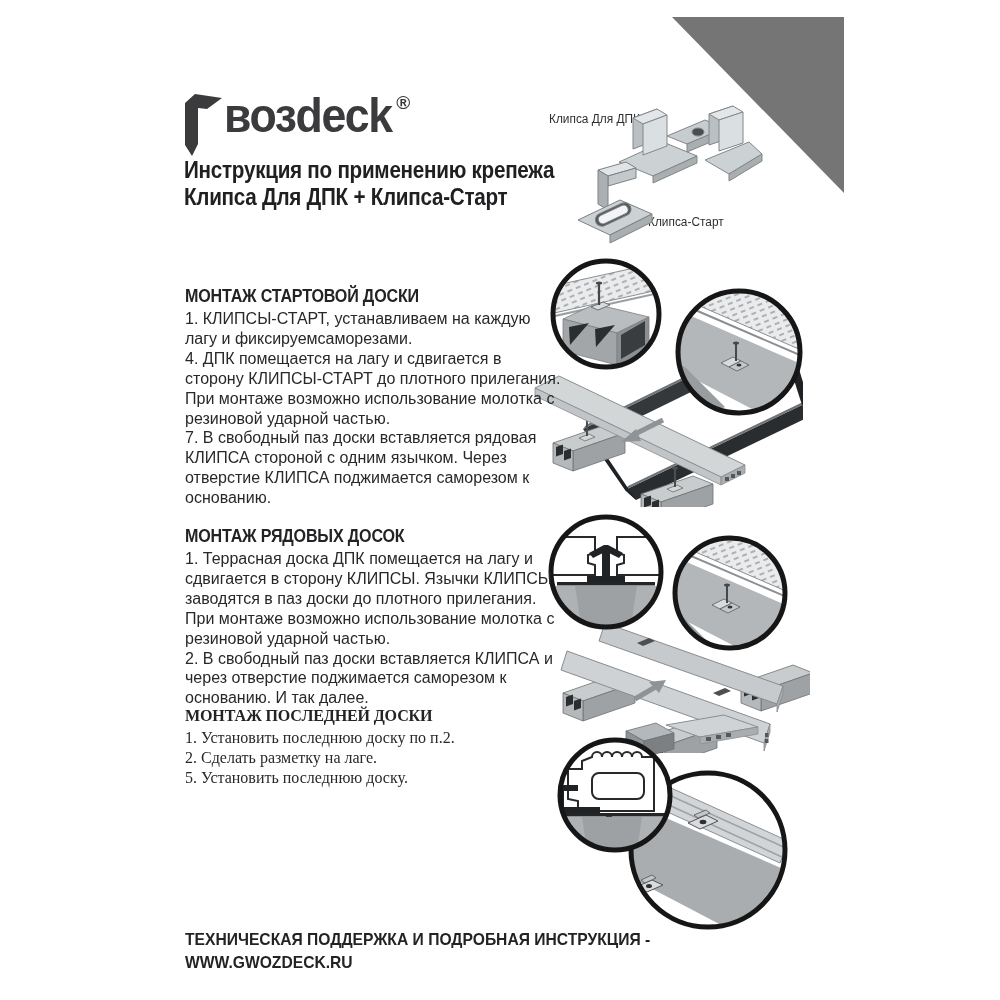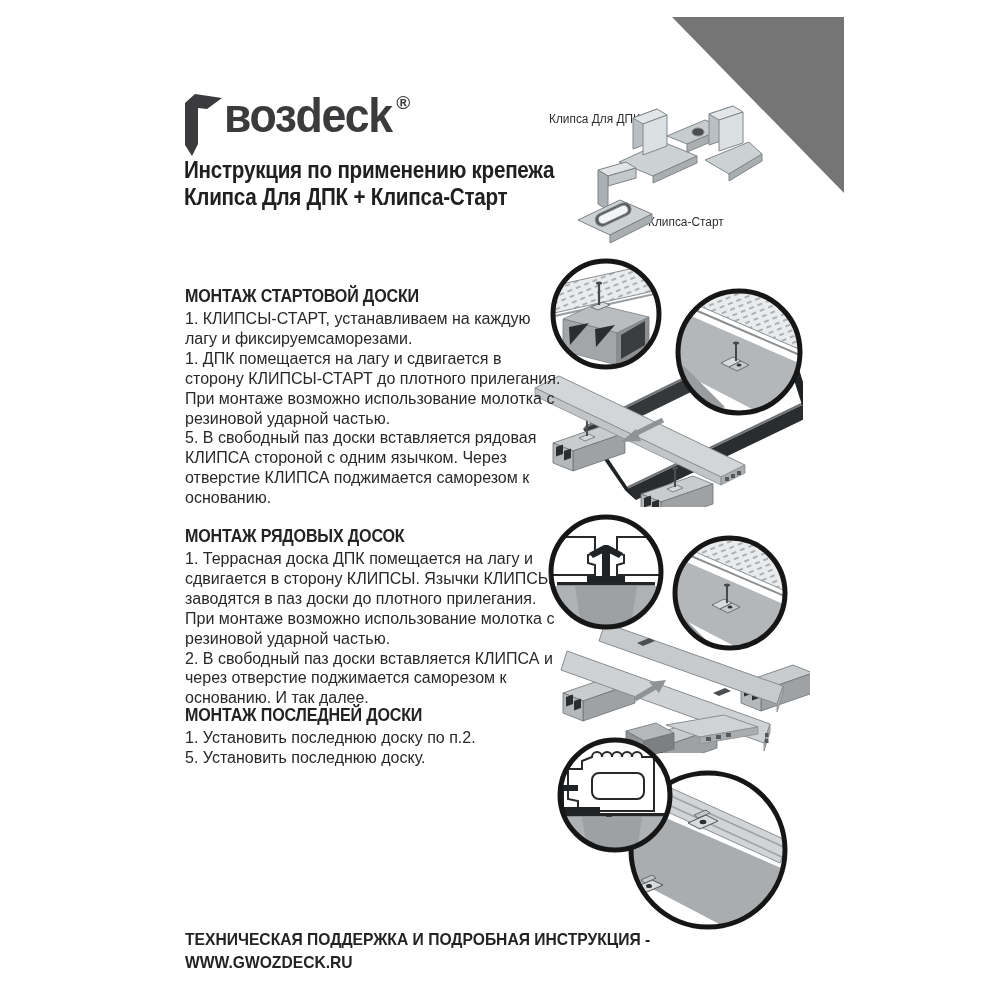--- a/index.html
+++ b/index.html
@@ -16,21 +16,21 @@
   .logo-text{font-size:48px;font-weight:bold;line-height:1;letter-spacing:-1.5px;
     transform:scaleX(.93);transform-origin:left top;}
   .logo-reg{font-size:19px;font-weight:bold;margin-top:0;margin-left:-8px;}
   .title{position:absolute;left:184px;top:156px;font-size:24px;font-weight:bold;line-height:27px;
     color:#202022;letter-spacing:-.3px;transform:scaleX(.86);transform-origin:left top;white-space:nowrap;}
   .plabel{position:absolute;font-size:12.5px;color:#2e2e30;white-space:nowrap;
     transform:scaleX(.95);transform-origin:left top;}
   .plabel-dpk{left:549px;top:112px;}
   .plabel-start{left:648px;top:215px;}
   .sec{position:absolute;left:185px;width:378px;}
-  .sec1{top:286px;} .sec2{top:526px;} .sec3{top:705px;}
+  .sec1{top:286px;} .sec2{top:526px;} .sec3{top:705px;font-family:Liberation Serif, serif;}
   .sec h2{margin:0 0 3px 0;font-size:17.5px;line-height:20px;font-weight:bold;color:#232325;
     letter-spacing:-.2px;transform:scaleX(.92);transform-origin:left top;white-space:nowrap;}
   .sec p{margin:0;font-size:16px;line-height:19.9px;color:var(--text);}
   .footer{position:absolute;left:185px;top:928px;font-size:17px;font-weight:bold;line-height:23px;
     color:#232325;transform:scaleX(.92);transform-origin:left top;white-space:nowrap;}
   .art{position:absolute;}
   #photo-dpk{left:613px;top:86px;}
   #photo-start{left:570px;top:158px;}
   #illus1{left:533px;top:257px;}
   #illus2{left:545px;top:503px;}
@@ -298,33 +298,34 @@
         <polygon points="2,106 128,106 114,150 14,150" fill="#aeb2b5"></polygon>
         <polygon points="34,106 94,106 88,146 40,146" fill="#9da1a4"></polygon>
       </g>
       <circle cx="67" cy="84" r="55" fill="none" stroke="#161616" stroke-width="5"></circle>
     </g>
   </svg>
 
   <section class="sec sec1">
     <h2>МОНТАЖ СТАРТОВОЙ ДОСКИ</h2>
     <p>1. КЛИПСЫ-СТАРТ, устанавливаем на каждую лагу и фиксируемсаморезами.</p>
-    <p>1. ДПК помещается на лагу и сдвигается в сторону КЛИПСЫ-СТАРТ до плотного прилегания. При монтаже возможно использование молотка с резиновой ударной частью.</p>
-    <p>5. В свободный паз доски вставляется рядовая КЛИПСА стороной с одним язычком. Через отверстие КЛИПСА поджимается саморезом к основанию.</p>
+    <p>4. ДПК помещается на лагу и сдвигается в сторону КЛИПСЫ-СТАРТ до плотного прилегания. При монтаже возможно использование молотка с резиновой ударной частью.</p>
+    <p>7. В свободный паз доски вставляется рядовая КЛИПСА стороной с одним язычком. Через отверстие КЛИПСА поджимается саморезом к основанию.</p>
   </section>
 
   <section class="sec sec2">
     <h2>МОНТАЖ РЯДОВЫХ ДОСОК</h2>
     <p>1. Террасная доска ДПК помещается на лагу и сдвигается в сторону КЛИПСЫ. Язычки КЛИПСЫ заводятся в паз доски до плотного прилегания. При монтаже возможно использование молотка с резиновой ударной частью.</p>
     <p>2. В свободный паз доски вставляется КЛИПСА и через отверстие поджимается саморезом к основанию. И так далее.</p>
   </section>
 
   <section class="sec sec3">
     <h2>МОНТАЖ ПОСЛЕДНЕЙ ДОСКИ</h2>
     <p>1. Установить последнюю доску по п.2.</p>
+    <p>2. Сделать разметку на лаге.</p>
     <p>5. Установить последнюю доску.</p>
   </section>
 
   <div class="footer">
     <div>ТЕХНИЧЕСКАЯ ПОДДЕРЖКА И ПОДРОБНАЯ ИНСТРУКЦИЯ -</div>
     <div>WWW.GWOZDECK.RU</div>
   </div>
 
 </div>
 

